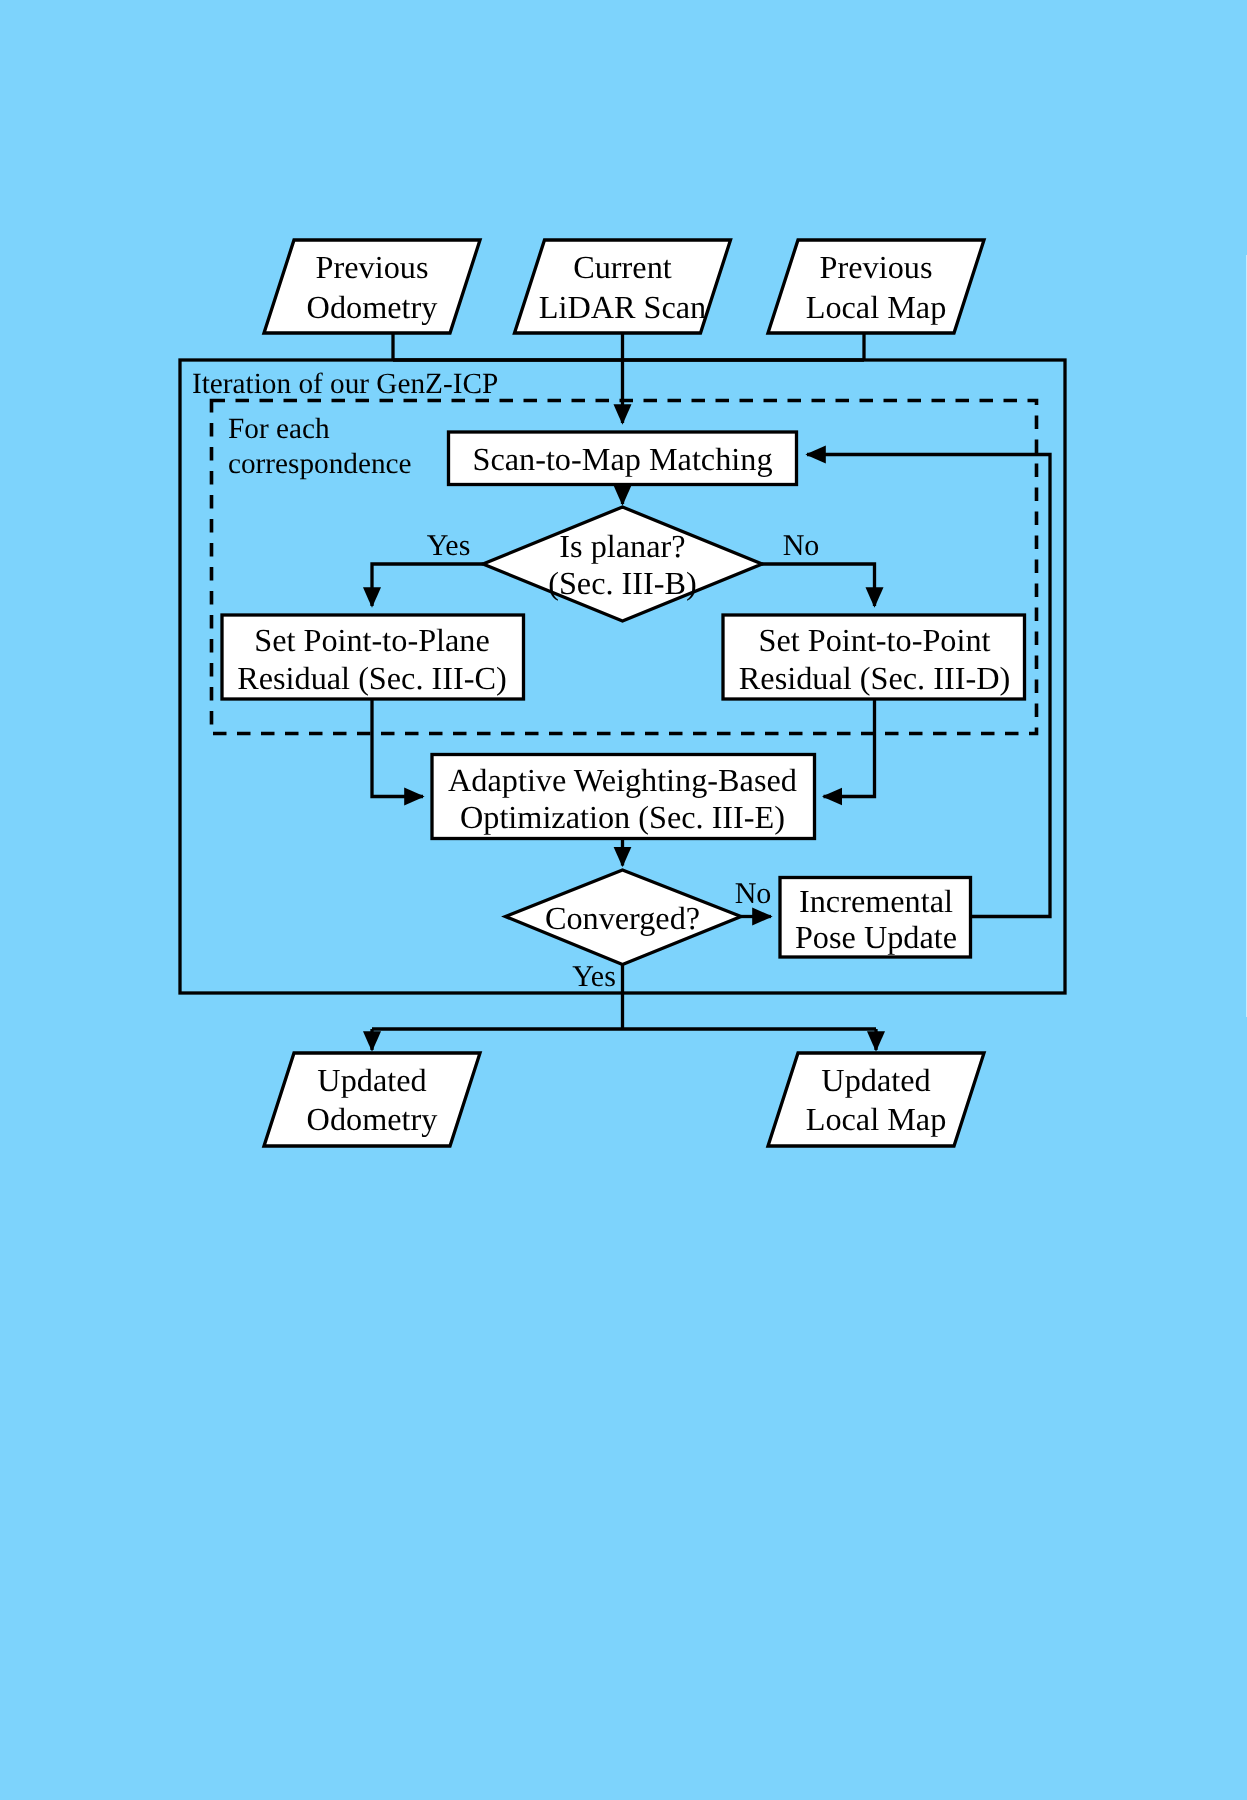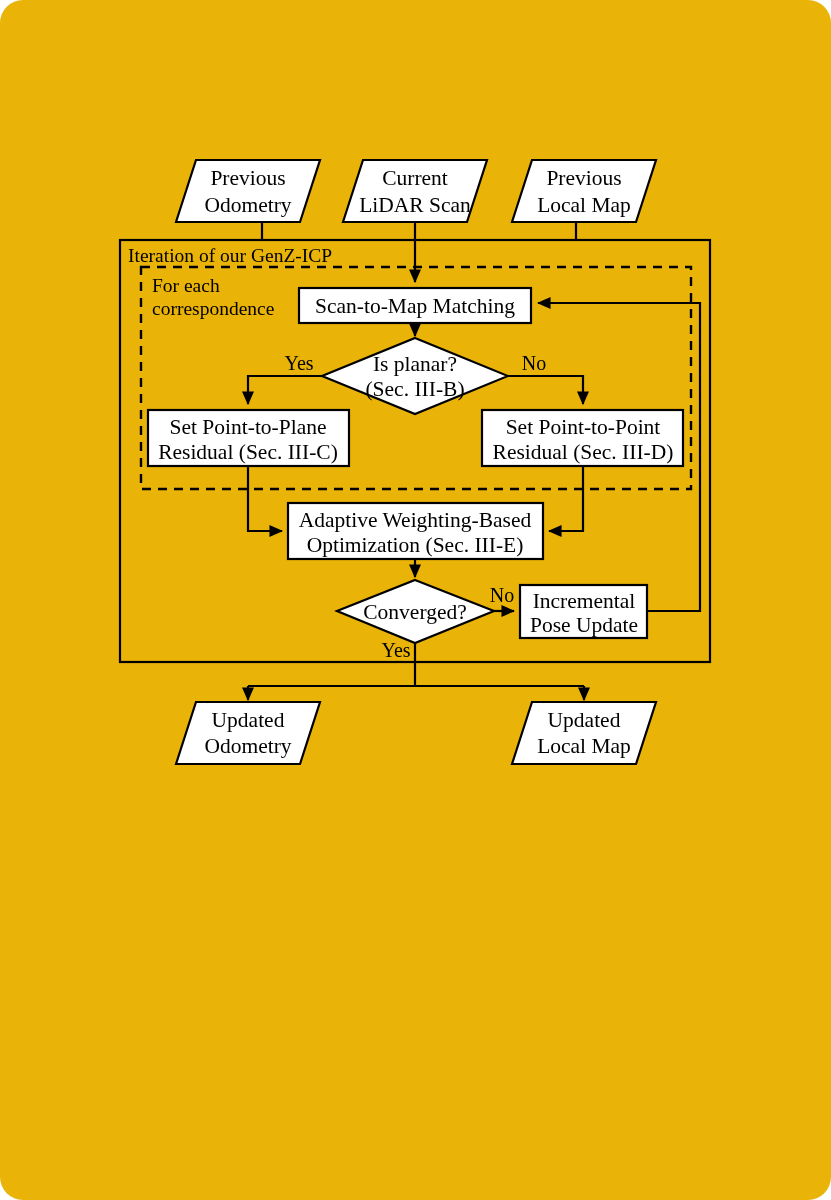--- a/index.html
+++ b/index.html
@@ -4,24 +4,23 @@
 <style>
   html, body {
     margin: 0;
     padding: 0;
     background: #ffffff;
   }
   #page {
     position: relative;
     width: 831px;
     height: 1200px;
-    background: #eab308;
+    background: #7dd3fc;
     font-family: "Liberation Serif", "DejaVu Serif", serif;
     overflow: hidden;
-    border-radius: 23px;
   }
   svg#flowchart {
     position: absolute;
     left: 0;
     top: 0;
     width: 831px;
     height: 1200px;
   }
   .shape-stroke {
     fill: #ffffff;

